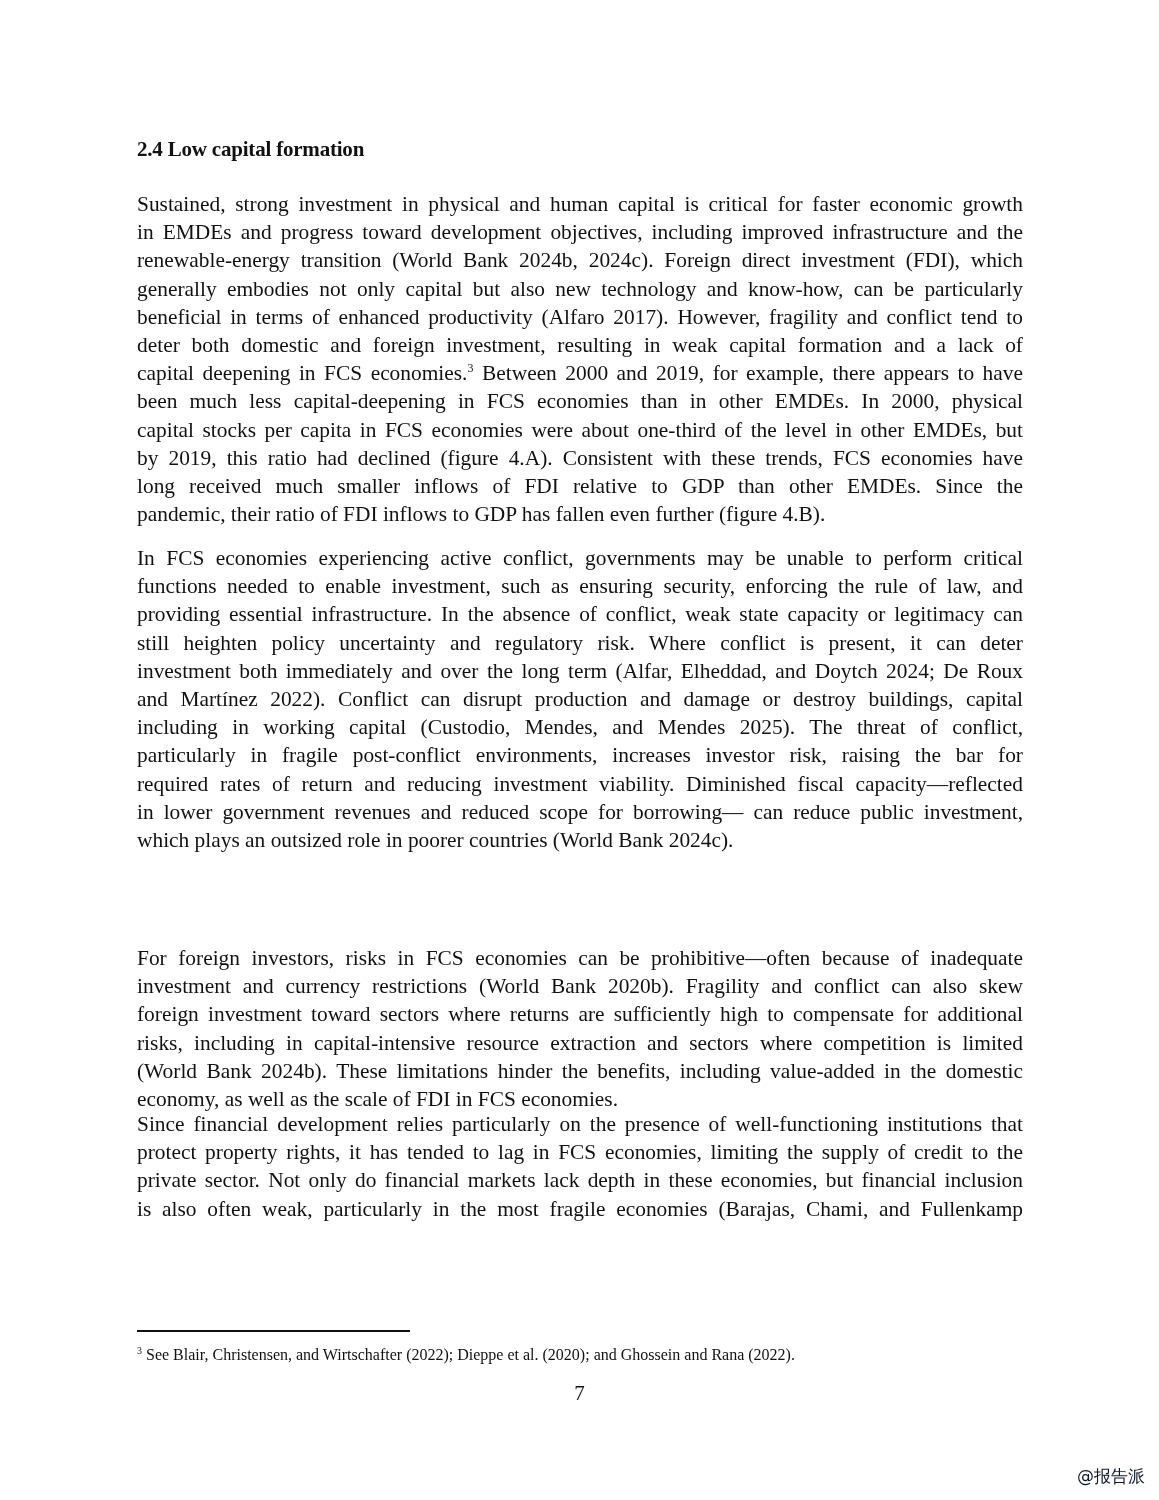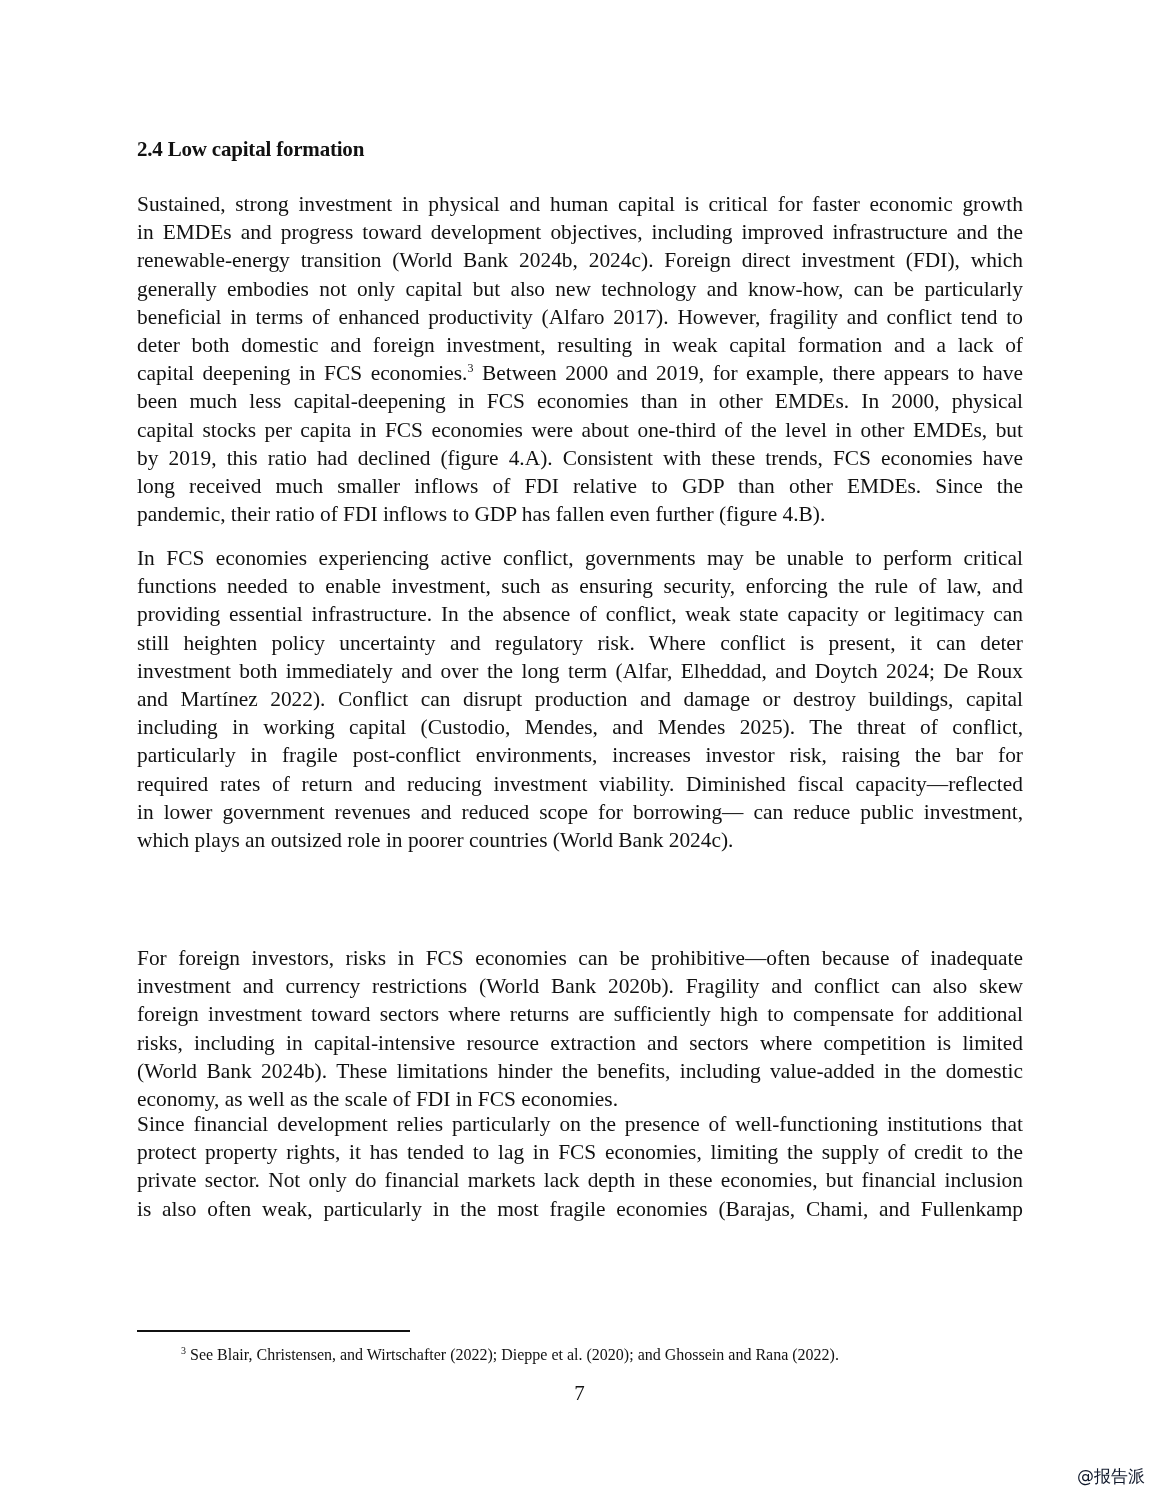--- a/index.html
+++ b/index.html
@@ -7,21 +7,21 @@
          font-family: "Liberation Serif", "DejaVu Serif", serif; color: #111; }
   .page { position: absolute; left: 0; top: 0; width: 1159px; height: 1196px; }
   .heading { position: absolute; left: 137px; top: 137px; font-size: 21px; font-weight: bold;
              letter-spacing: -0.2px; }
   .para { position: absolute; left: 137px; width: 886px; font-size: 21.4px; }
   .line { display: block; height: 28.2px; line-height: 28.2px; white-space: nowrap;
           text-align: justify; text-align-last: justify; overflow: visible; }
   .line.last { text-align-last: left; }
   sup { font-size: 12px; line-height: 0; vertical-align: 8px; }
   .rule { position: absolute; left: 137px; top: 1330px; width: 273px; height: 2px; background: #111; }
-  .footnote { position: absolute; left: 137px; top: 1346px; font-size: 16px; white-space: nowrap; margin-left: 44px; }
+  .footnote { position: absolute; left: 137px; top: 1346px; font-size: 16px; white-space: nowrap; }
   .footnote sup { font-size: 10px; vertical-align: 6px; }
   .page-num { position: absolute; left: 0; width: 1159px; top: 1381px; text-align: center; font-size: 21px; }
   .watermark { position: absolute; right: 14px; top: 1465px; font-size: 17px; color: #0f172a;
                font-family: "DejaVu Sans", sans-serif; }
 </style>
 </head>
 <body>
 
 <div class="page">
 

